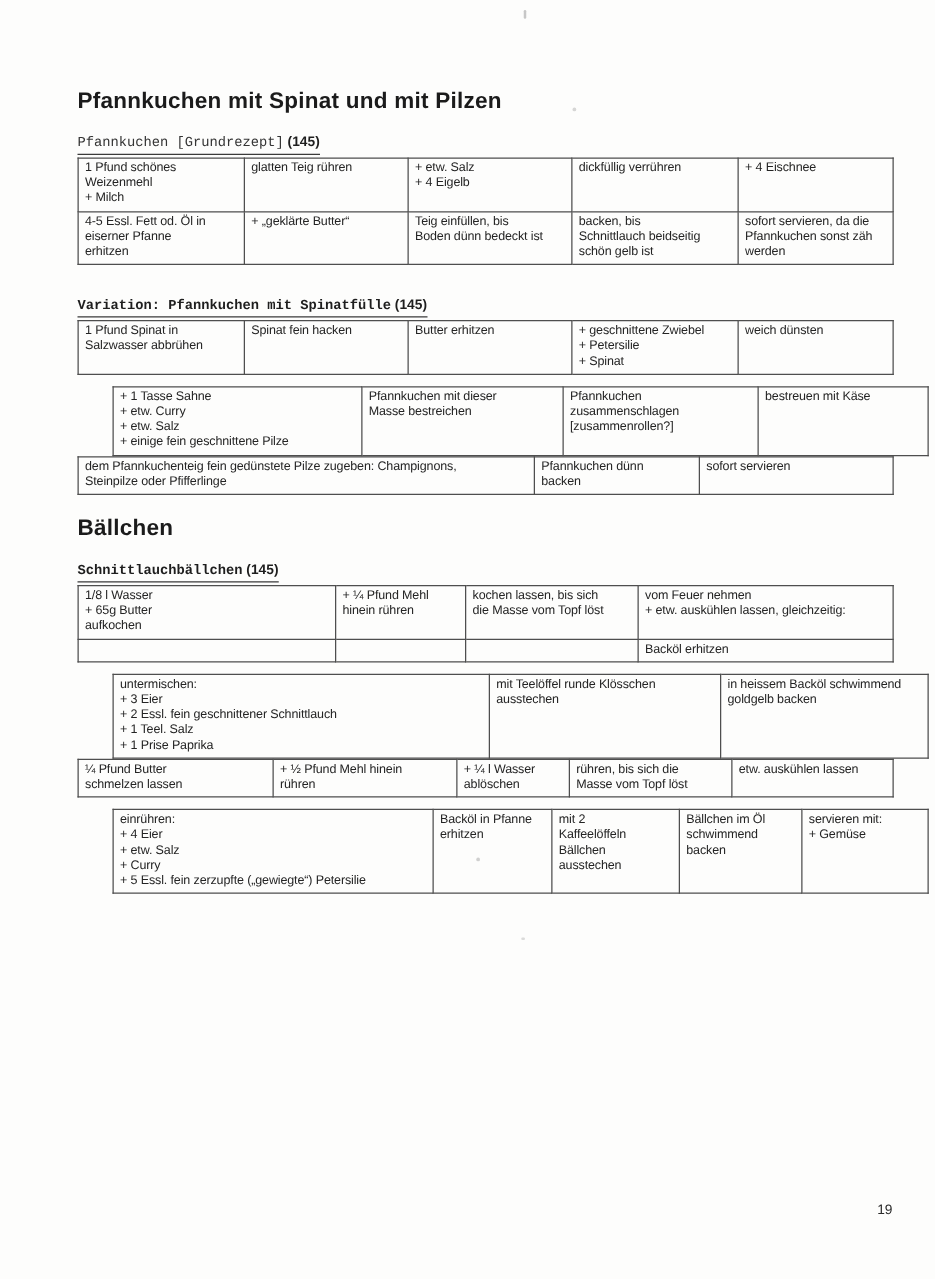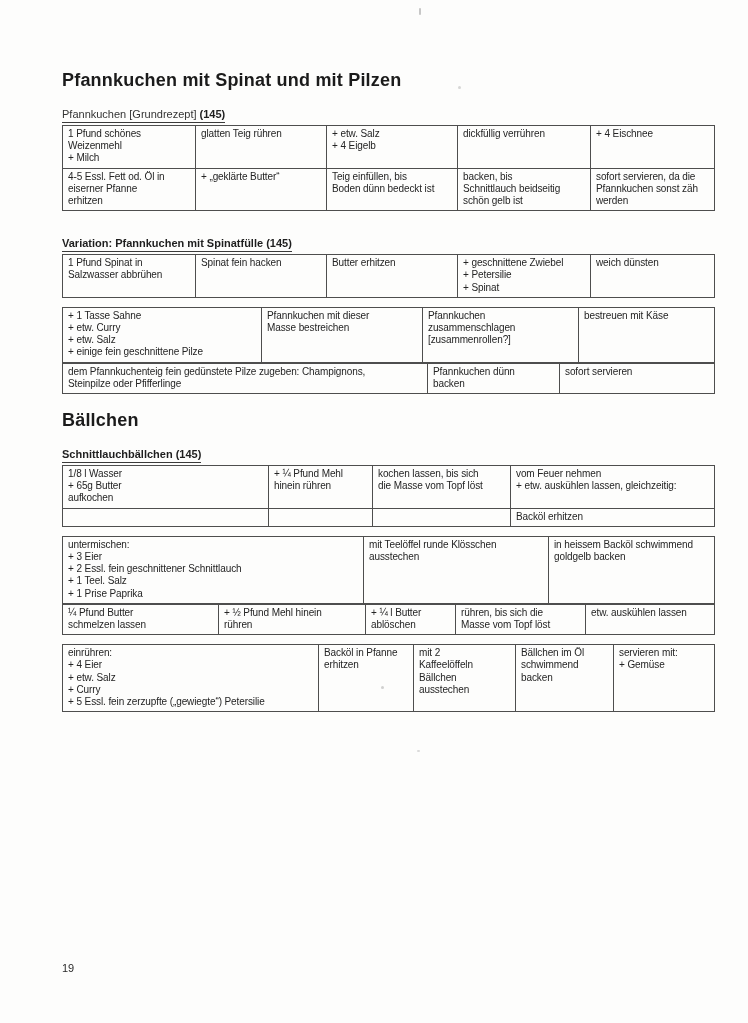--- a/index.html
+++ b/index.html
@@ -21,40 +21,40 @@
     margin:16px 0 0 0;letter-spacing:.2px;
   }
   .hrow{margin:15px 0 2px 0;line-height:13px;}
   .hrow.tight{margin-top:24px;}
   .subhead{
     display:inline-block;
     border-bottom:1px solid #3a3a3a;
     padding-bottom:1px;
     font-size:11px;color:#1e1e1e;
   }
-  .subhead .lbl{font-weight:bold;}
+  .subhead .lbl{font-weight:bold;font-family:Liberation Mono, monospace;}
   .subhead.plainlbl .lbl{font-weight:normal;color:#343434;}
   .subhead .num{font-weight:bold;}
   table{
     border-collapse:collapse;table-layout:fixed;
     width:652px;margin:0 0 0 0;
   }
-  table.gap{margin-top:9px;}
+  table.gap{margin-top:9px;margin-left:28px;}
   td{
     border:1px solid #4e4e4e;
     font-size:10px;line-height:12.2px;
     letter-spacing:-0.1px;
     padding:2px 4px 3px 5px;
     vertical-align:top;
     white-space:pre-line;
     color:#242424;
   }
   .pagenum{
     position:absolute;left:62px;top:962px;width:652px;
-    text-align:left;font-size:11px;color:#2a2a2a;
+    text-align:right;font-size:11px;color:#2a2a2a;
   }
   .speck{position:absolute;background:#9a9a9a;border-radius:1px;}
   .speck.s1{left:419px;top:8px;width:2px;height:7px;opacity:.55;}
   .speck.s2{left:458px;top:86px;width:3px;height:3px;border-radius:50%;opacity:.4;}
   .speck.s3{left:381px;top:686px;width:3px;height:3px;border-radius:50%;opacity:.45;}
   .speck.s4{left:417px;top:750px;width:3px;height:2px;opacity:.35;}
 </style>
 </head>
 <body>
 
@@ -243,21 +243,21 @@
         <col style="width:90px">
         <col style="width:130px">
         <col style="width:129px">
       </colgroup>
     <tbody>
       <tr>
         <td>¼ Pfund Butter
 schmelzen lassen</td>
         <td>+ ½ Pfund Mehl hinein
 rühren</td>
-        <td>+ ¼ l Butter
+        <td>+ ¼ l Wasser
 ablöschen</td>
         <td>rühren, bis sich die
 Masse vom Topf löst</td>
         <td>etw. auskühlen lassen</td>
       </tr>
     </tbody>
   </table>
 
   <table class="gap">
     <colgroup>

